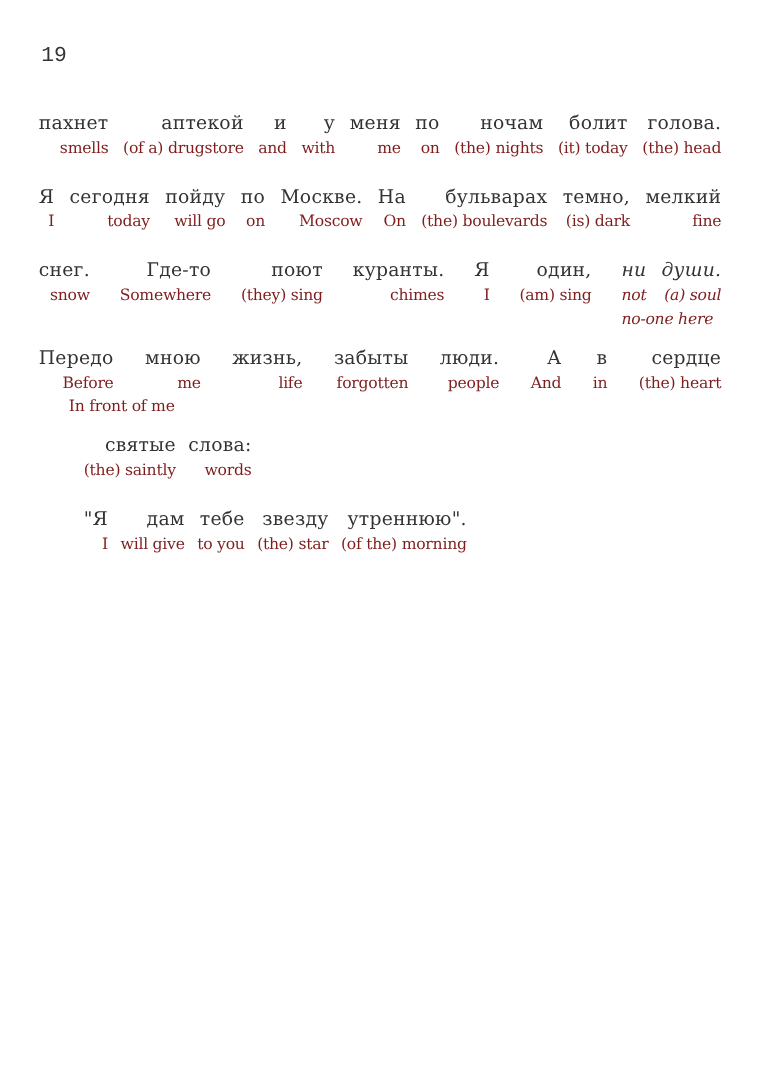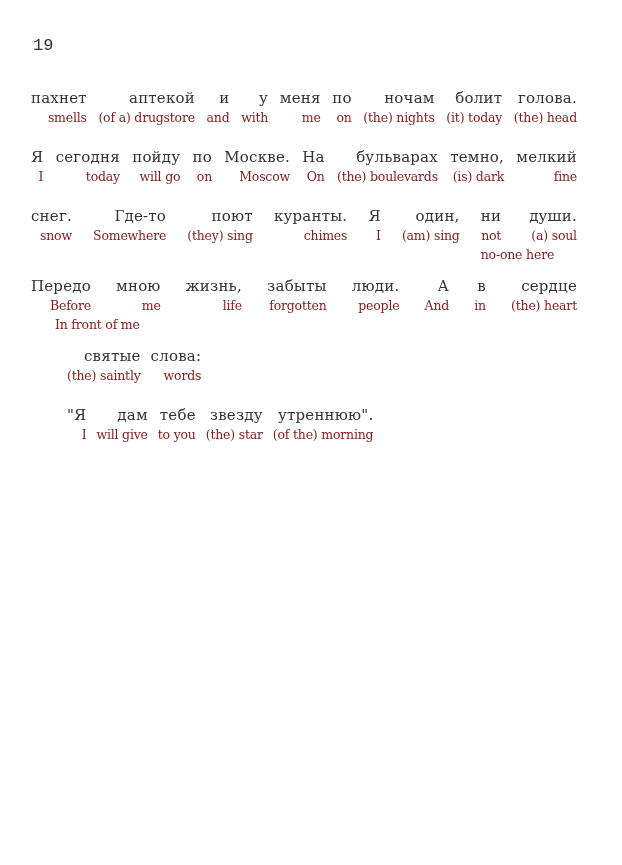--- a/index.html
+++ b/index.html
@@ -131,21 +131,21 @@
       <span class="en">chimes</span>
     </div>
   <div class="word">
       <span class="ru">Я</span>
       <span class="en">I</span>
     </div>
   <div class="word">
       <span class="ru">один,</span>
       <span class="en">(am) sing</span>
     </div>
-  <div class="word" style="display:flex;flex-direction:row;gap:28px;align-items:flex-start;position:relative;">
+  <div class="word" style="display:flex;flex-direction:row;gap:12px;align-items:flex-start;position:relative;font-style:italic;">
     <div class="word">
         <span class="ru">ни</span>
         <span class="en">not</span>
       </div>
     <div class="word">
         <span class="ru">души.</span>
         <span class="en">(a) soul</span>
       </div>
     <span class="en" style="position:absolute;left:0;top:38px;">no-one here</span>
   </div>

